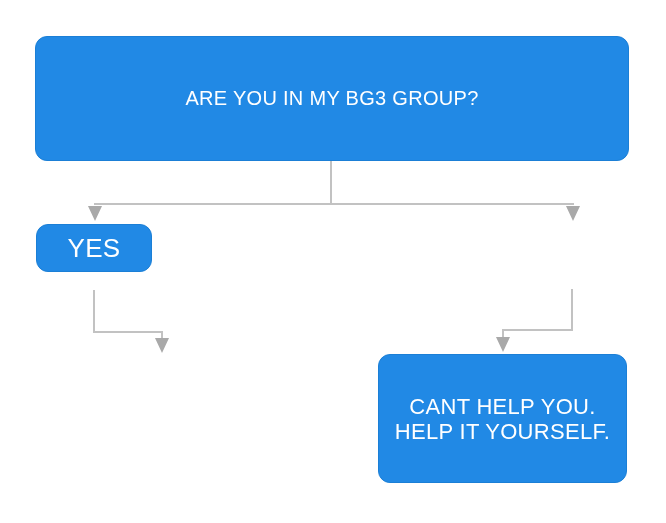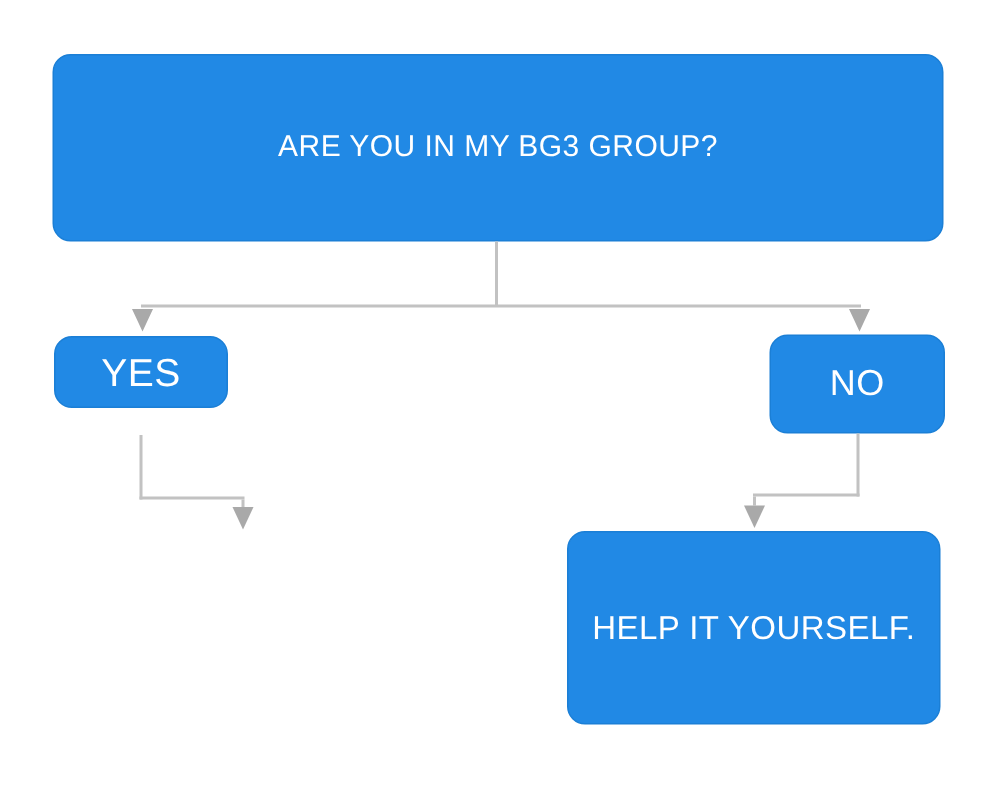--- a/index.html
+++ b/index.html
@@ -68,26 +68,24 @@
 <div class="canvas">
 
   <div class="node node-question">
     <span>ARE YOU IN MY BG3 GROUP?</span>
   </div>
 
   <div class="node node-yes">
     <span>YES</span>
   </div>
 
-  <div class="node node-no">
-    <span>NO</span>
-  </div>
 
 
   <div class="node node-no-result">
+    <span>CANT HELP YOU.</span>
     <span>HELP IT YOURSELF.</span>
   </div>
 
   <div class="line v-question"></div>
   <div class="line h-main"></div>
   <div class="arrow-down arrow-yes"></div>
   <div class="arrow-down arrow-no"></div>
 
   <div class="line v-yes"></div>
   <div class="line h-yes"></div>

